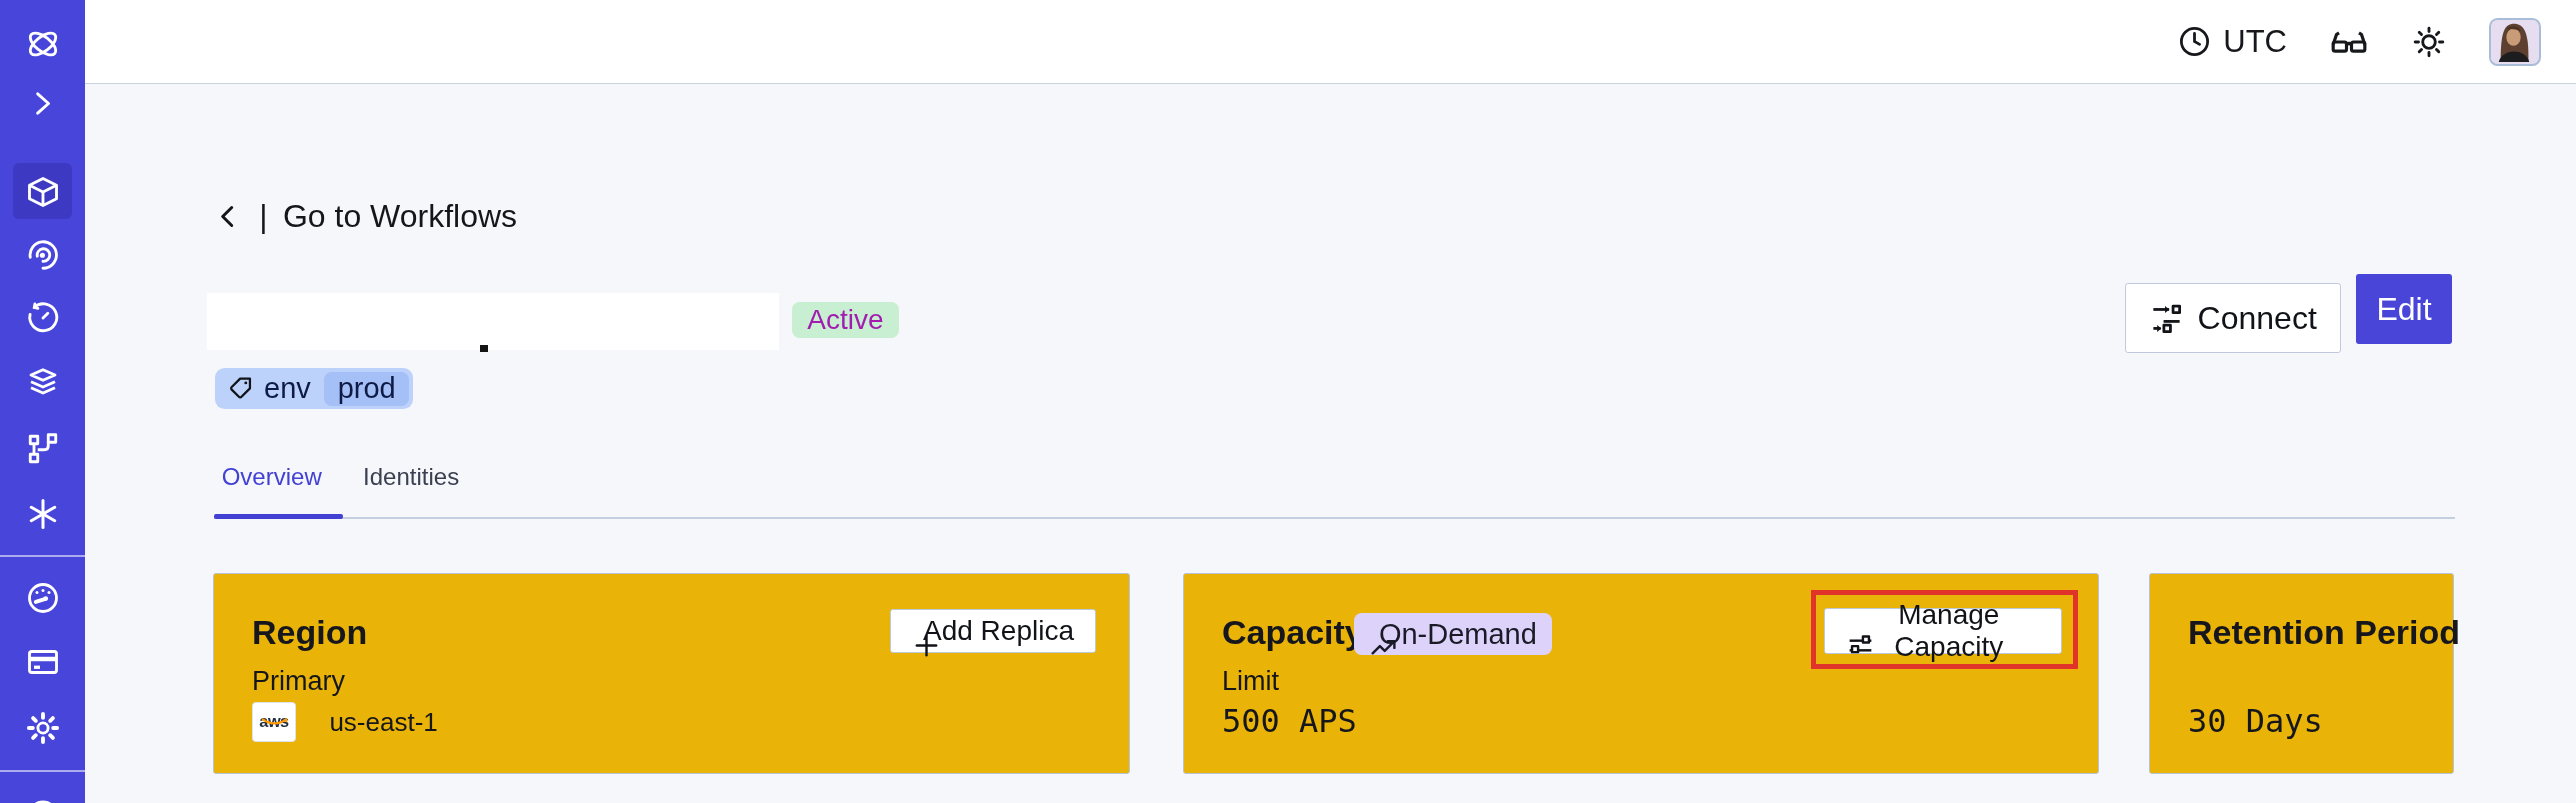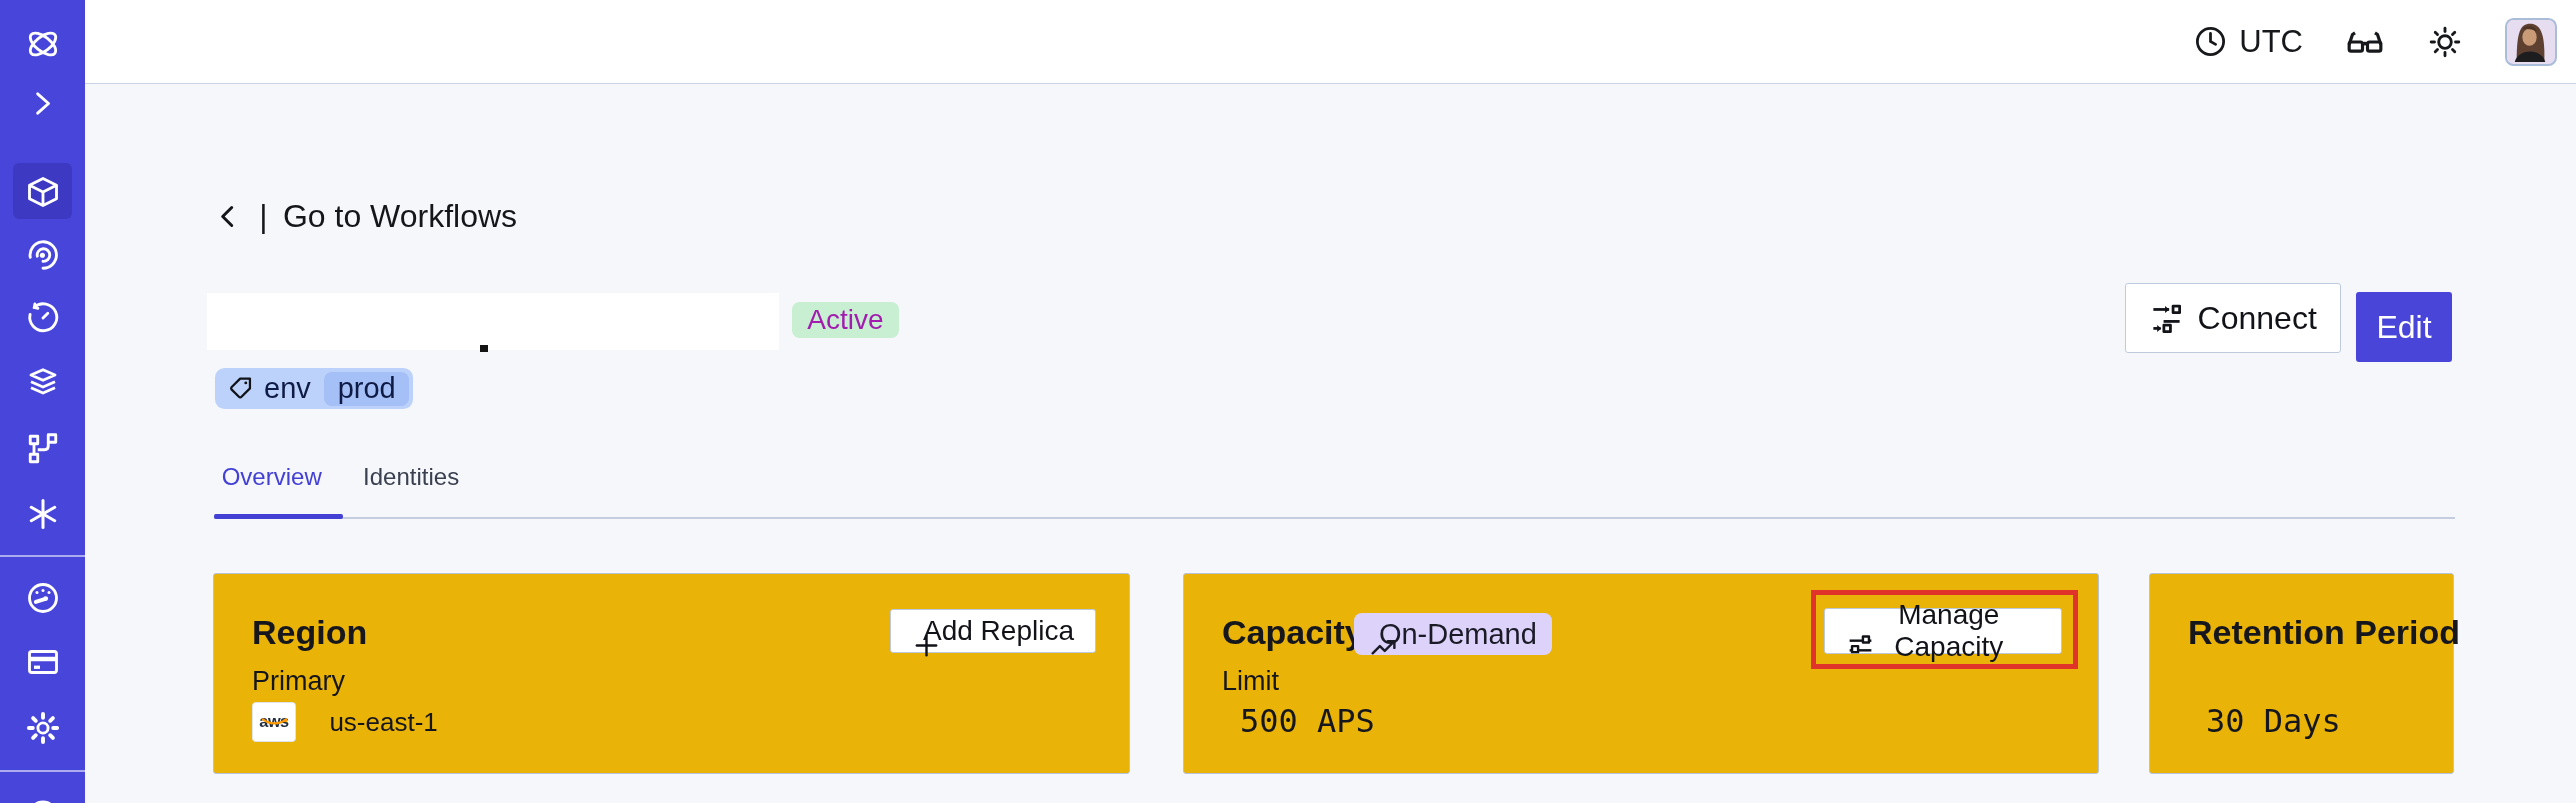--- a/index.html
+++ b/index.html
@@ -27,21 +27,21 @@
   .side-divider {
     position:absolute; left:0; width:85px; height:1.9px;
     background:rgba(255,255,255,0.55);
   }
 
   
   .header {
     position:absolute; left:85px; top:0; right:0; height:84px;
     background:#ffffff; border-bottom:1.9px solid #c9d3e2;
     display:flex; align-items:center; justify-content:flex-end;
-    gap:42px; padding-right:19px; z-index:4;
+    gap:42px; padding-right:35px; z-index:4;
   }
   .tz { display:flex; align-items:center; gap:11.5px; font-size:31px; color:#17181c; cursor:pointer; }
   .avatar {
     width:52px; height:48px; border-radius:8.6px; border:2.9px solid #a9bcd8;
     overflow:hidden; background:#e7ddf1; cursor:pointer;
   }
 
   
   .breadcrumb {
     position:absolute; left:213px; top:197px; height:38px;
@@ -71,21 +71,21 @@
   }
 
   
   .btn-connect {
     position:absolute; left:2125px; top:283px; width:216px; height:70px;
     background:#ffffff; border:1.9px solid #bfcade; border-radius:2.9px;
     display:flex; align-items:center; justify-content:center; gap:13.4px;
     font-size:32px; color:#121318; cursor:pointer;
   }
   .btn-edit {
-    position:absolute; left:2356px; top:292px; width:96px; height:70px;
+    position:absolute; left:2356px; top:274px; width:96px; height:70px;
     background:#4845d8; border:none; border-radius:2.9px;
     display:flex; align-items:center; justify-content:center;
     font-size:32px; color:#ffffff; cursor:pointer;
   }
 
   
   .tabs { position:absolute; left:214px; top:463px; height:40px; display:flex; gap:26px; font-size:24px; }
   .tab { cursor:pointer; color:#3a4050; padding:0 7.7px; }
   .tab.active { color:#4340d4; font-weight:500; }
   .tab-baseline { position:absolute; left:214px; top:517px; width:2241px; height:1.9px; background:#c5cede; }
@@ -93,21 +93,21 @@
 
   
   .card {
     position:absolute; top:573px; height:201px; background:#eab308;
     border:1.9px solid #b7c3d9; border-radius:2.9px;
   }
   .card-title, .card * { position:absolute; }
   .card .title { left:38px; top:39px; font-size:34px; font-weight:700; color:#16171d; white-space:nowrap; }
   .card .label { left:38px; top:92px; font-size:27px; color:#15161a; }
   .card .value-row { left:38px; top:128px; display:flex; align-items:center; gap:13.4px; }
-  .mono { font-family:"DejaVu Sans Mono", monospace; font-size:32px; color:#16171d; white-space:nowrap;margin-left:18px; }
+  .mono { font-family:"DejaVu Sans Mono", monospace; font-size:32px; color:#16171d; white-space:nowrap; }
   .small-btn {
     height:44px; background:#ffffff; border:1.9px solid #bcc8dc; border-radius:2.9px;
     display:flex; align-items:center; justify-content:center; gap:11.5px;
     font-size:28px; color:#121318; cursor:pointer; padding:0 21px;
   }
   .region-btn { right:33px; top:35px; }
   .cap-btn { right:36px; top:34px; }
   .ondemand-badge {
     left:170px; top:39px; height:42px; display:flex; align-items:center; gap:9.6px;
     padding:0 15.3px; background:#ddd2f9; border-radius:7.7px; font-size:29px; color:#1b1b28;

